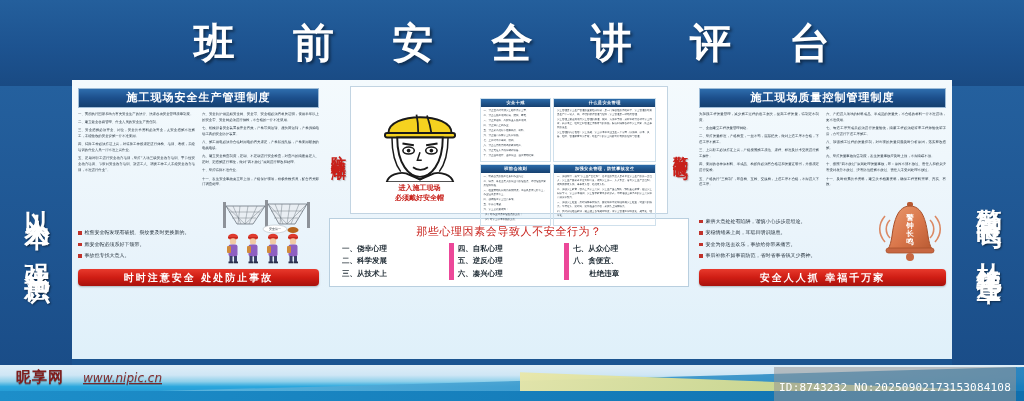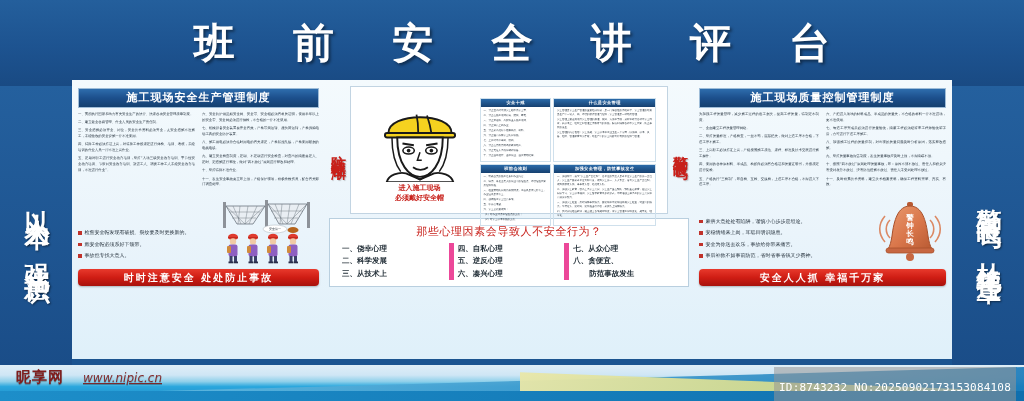--- a/index.html
+++ b/index.html
@@ -444,21 +444,21 @@
               <div class="psy-item">三、从技术上</div>
             </div>
             <div class="psy-col">
               <div class="psy-item">四、自私心理</div>
               <div class="psy-item">五、逆反心理</div>
               <div class="psy-item">六、凑兴心理</div>
             </div>
             <div class="psy-col">
               <div class="psy-item">七、从众心理</div>
               <div class="psy-item">八、贪便宜、</div>
-              <div class="psy-item indent">防范事故发生</div>
+              <div class="psy-item indent">杜绝违章</div>
             </div>
           </div>
         </div>
       </div>
 
       <div class="col right-col">
         <div class="panel-head">施工现场质量控制管理制度</div>
         <div class="two-cols">
           <div class="c">
             <div class="rule-item">为加强工程质量管理，减少施工过程的返工损失，提高工程质量，特制定本制度。</div>

